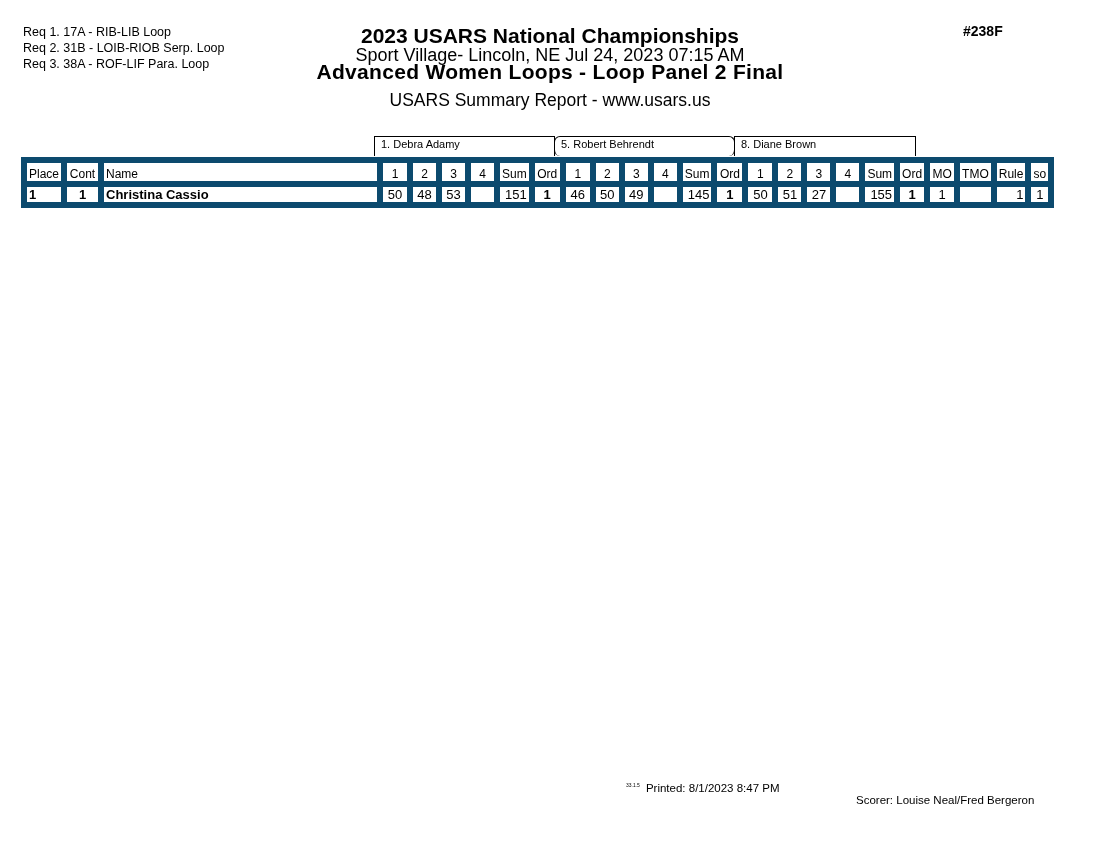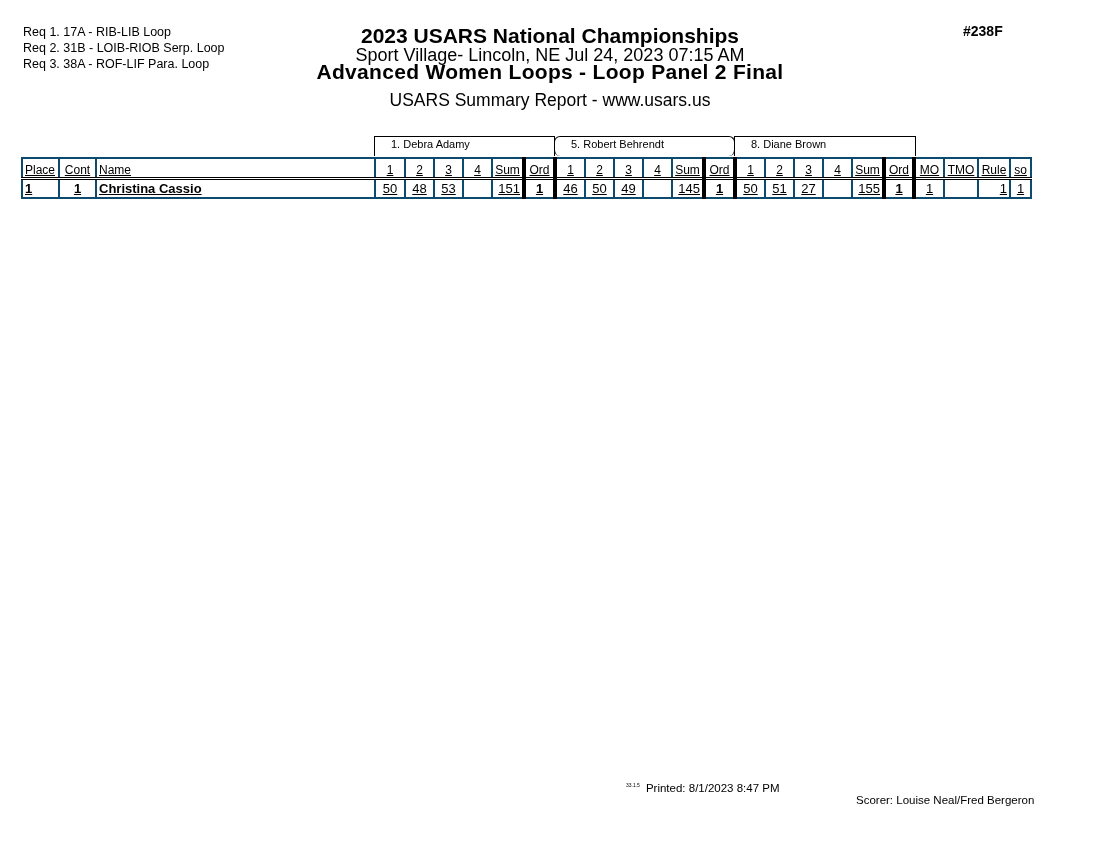--- a/index.html
+++ b/index.html
@@ -4,23 +4,23 @@
 <style>
   html, body { margin:0; padding:0; background:#ffffff; }
   body { width:1100px; height:850px; position:relative; font-family:"Liberation Sans", sans-serif; color:#000; overflow:hidden; }
   .reqs { position:absolute; left:23px; top:24px; font-size:12.5px; line-height:16px; }
   .hdr { position:absolute; left:300px; width:500px; text-align:center; white-space:nowrap; }
   .h1 { top:24px; font-size:21px; font-weight:bold; }
   .h2 { top:45px; font-size:18px; }
   .h3 { top:60px; font-size:21px; font-weight:bold; letter-spacing:0.3px; }
   .h4 { top:90px; font-size:17.5px; }
   .evnum { position:absolute; left:963px; top:23px; font-size:14px; font-weight:bold; }
-  .judges { position:absolute; top:136px; height:20px; border:1px solid #000; border-bottom:none; font-size:11px; line-height:14px; padding-left:16px; box-sizing:border-box; }
+  .judges { position:absolute; top:136px; height:20px; border:1px solid #000; border-bottom:none; font-size:11px; line-height:14px; padding-left:6px; box-sizing:border-box; }
   table.res { position:absolute; left:21px; top:157px; border-collapse:collapse; font-size:12px; }
-  table.res td { border:2px solid #0c4a6e; height:19px; padding:0 2px; box-sizing:border-box; text-align:center; white-space:nowrap;text-decoration:underline; }
+  table.res td { border:6px solid #0c4a6e; height:19px; padding:0 2px; box-sizing:border-box; text-align:center; white-space:nowrap; }
   table.res tr.head td { height:20px; border-bottom:3px double #000; padding-top:4px; }
   table.res tr.row td { font-size:13px; }
   td.l { text-align:left !important; }
   td.r { text-align:right !important; }
   td.b { font-weight:bold; }
   td.ord { border-left:4px solid #000 !important; border-right:4px solid #000 !important; }
   .foot { position:absolute; top:782px; font-size:11.5px; white-space:nowrap; }
   .tiny { font-size:5px; vertical-align:super; margin-right:6px; }
 </style>
 </head>

